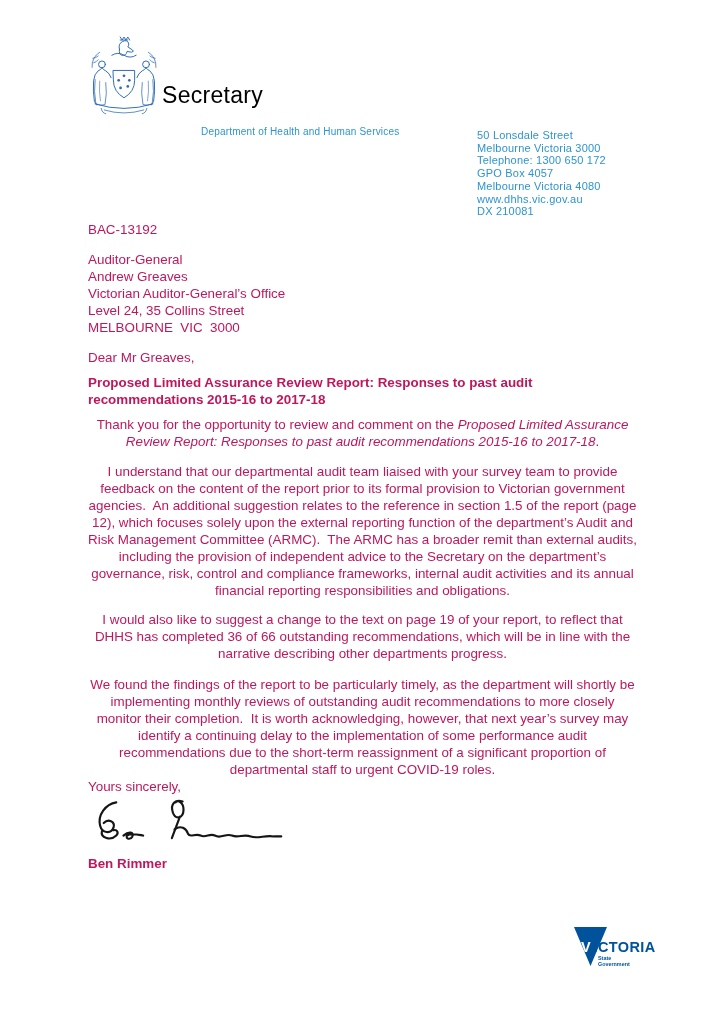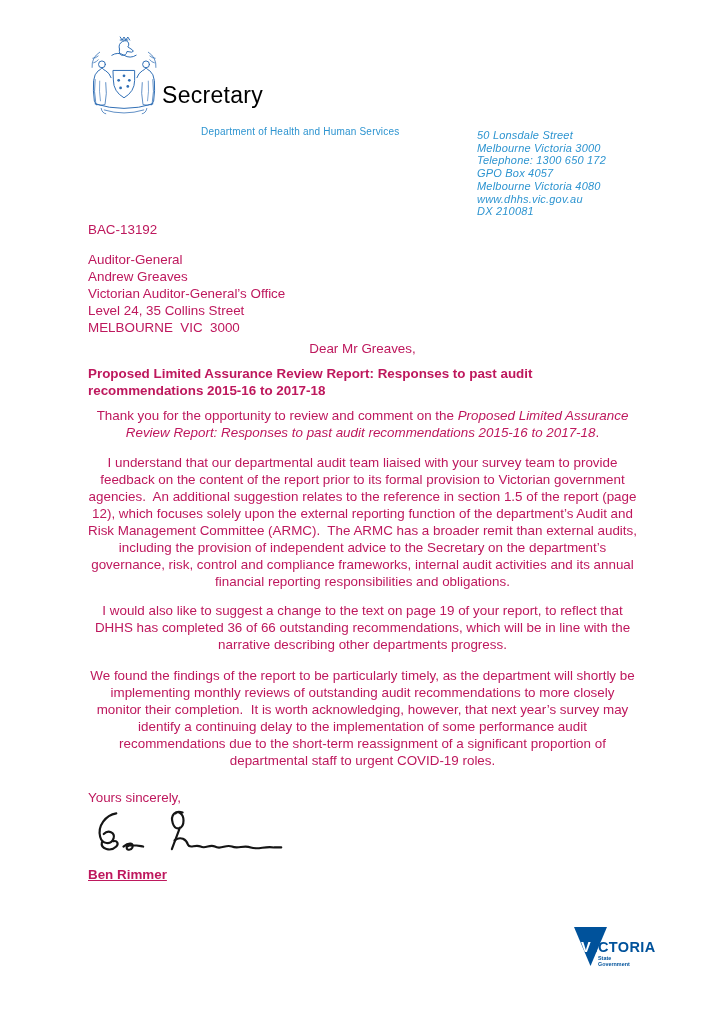--- a/index.html
+++ b/index.html
@@ -19,40 +19,40 @@
     font-size:23px; letter-spacing:0.3px; color:#000000;
   }
   .dept-line {
     position:absolute; left:165px; top:126px;
     font-size:10px; color:#2d94d0; letter-spacing:0.2px;padding-left:36px;
   }
   .address-block {
     position:absolute; left:477px; top:129px;
     font-size:11px; line-height:12.7px; color:#2d94d0; letter-spacing:0.2px;
   }
-  .address-line { white-space:pre-wrap;font-style:italic; }
+  .address-line { white-space:pre-wrap; }
   
   .body {
     position:absolute; left:88px; top:221px; width:549px;
     font-size:13.4px; line-height:17px; color:#be185d;
   }
   .ref-line { line-height:18px; white-space:pre-wrap; }
   .recipient { margin-top:12px; }
   .recipient-line { white-space:pre-wrap; }
-  .salutation { margin-top:4px;text-align:center; }
+  .salutation { margin-top:13px; }
   .subject { margin-top:8px; font-weight:bold; white-space:pre-wrap; }
   .para { white-space:pre-wrap;text-align:center; }
   .p1 { margin-top:8px; }
   .p2 { margin-top:13px; }
   .p3 { margin-top:12px; }
   .p4 { margin-top:14px; }
-  .closing { margin-top:20px; }
+  .closing { }
   .signature { margin-top:2px; width:200px; height:52px; display:block; }
   .sig-block { margin-top:6px; }
-  .sig-name { font-weight:bold;text-decoration:underline; }
+  .sig-name { font-weight:bold; }
   .date-line { white-space:pre-wrap; }
   
   .vic-logo { position:absolute; left:574px; top:926px; width:88px; height:50px; }
 </style>
 </head>
 <body>
 
 <div class="page">
 
   <svg class="crest" viewBox="0 0 100 112" fill="none" stroke="#2e6db4" stroke-width="1.3" stroke-linecap="round">

